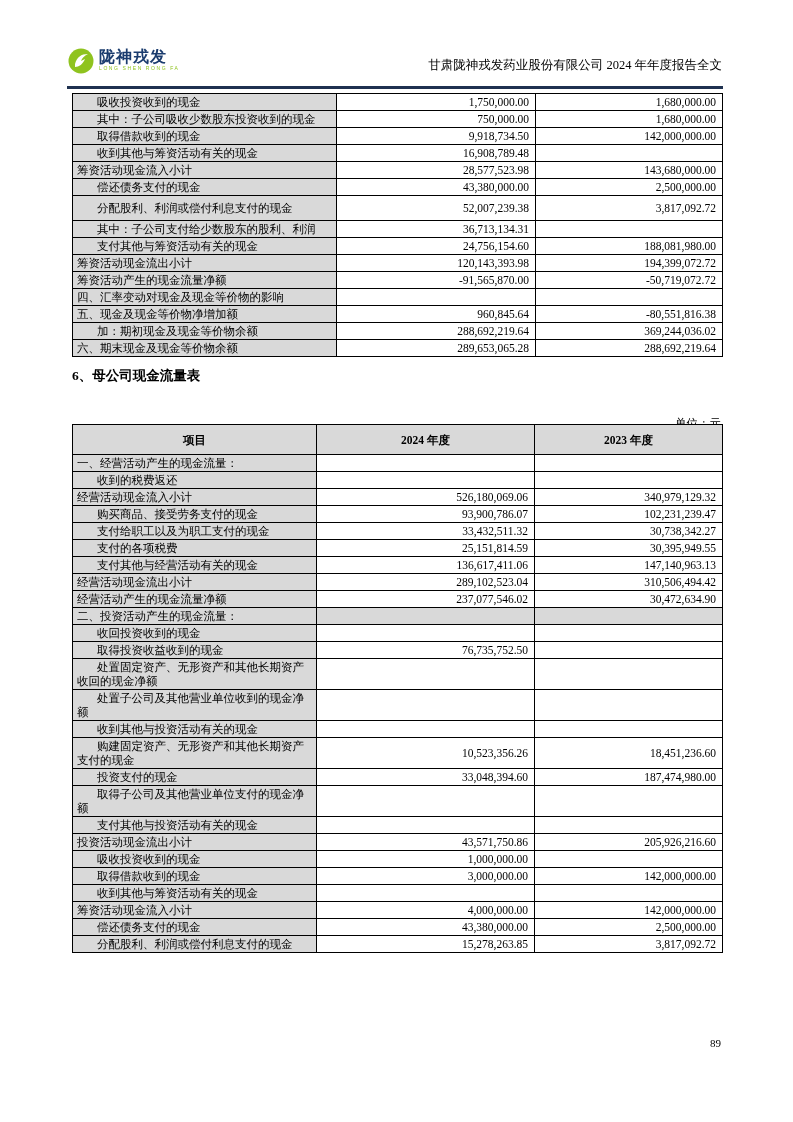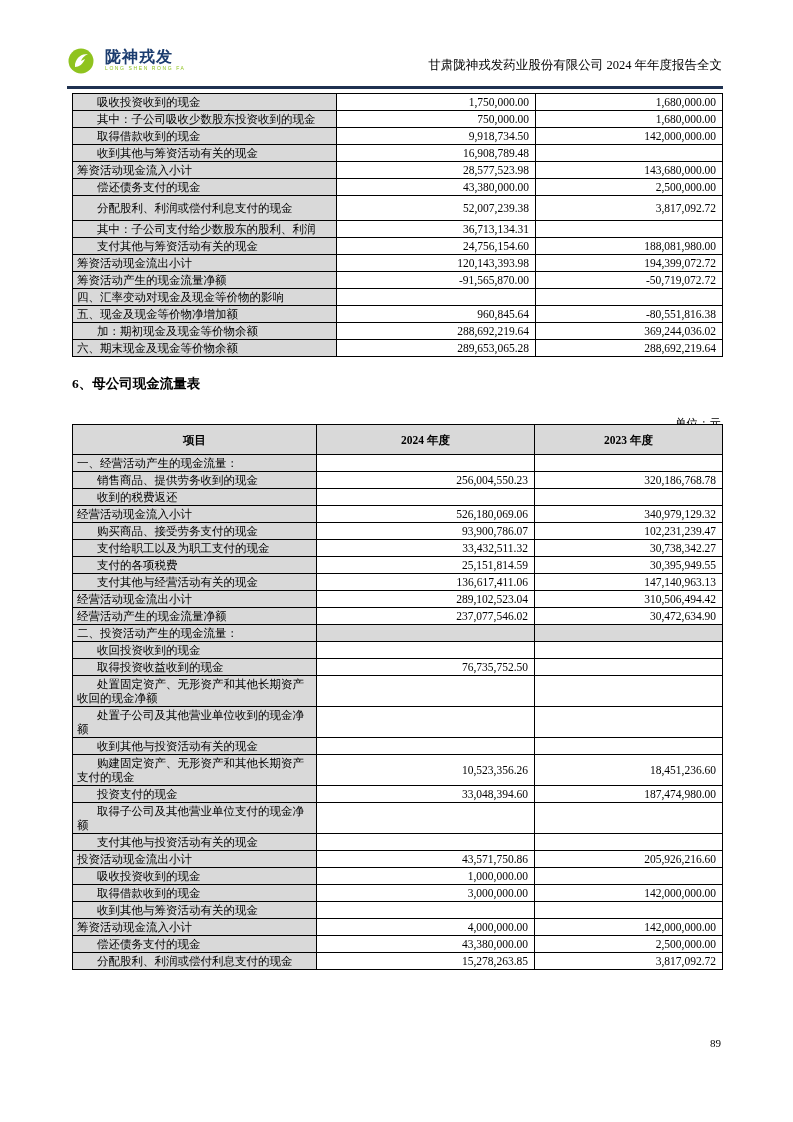--- a/index.html
+++ b/index.html
@@ -9,21 +9,21 @@
     width: 793px; height: 1122px;
     margin: 0 auto;
     background: #ffffff;
     font-family: "Liberation Serif", "DejaVu Serif", serif;
     color: #000;
     overflow: hidden;
   }
   
   .hdr-logo { position: absolute; left: 68px; top: 48px; display: flex; align-items: flex-start; }
   .hdr-logo svg { display: block; }
-  .logo-texts { margin-left: 11px; }
+  .logo-texts { margin-left: 5px; }
   .logo-brand { font-size: 16px; font-weight: bold; color: #1b3c6e; letter-spacing: 1px; line-height: 17px; font-family: "Liberation Sans", sans-serif; }
   .logo-sub { font-size: 5px; color: #8fc31f; letter-spacing: 1.6px; line-height: 7px; font-family: "Liberation Sans", sans-serif; }
   .hdr-title {
     position: absolute; right: 71px; top: 57px;
     font-size: 12.5px; color: #000; text-align: center;
   }
   .hdr-rule { position: absolute; left: 67px; right: 70px; top: 86px; height: 2.5px; background: #1f3150; }
 
   
   table { border-collapse: collapse; table-layout: fixed; }
@@ -33,21 +33,21 @@
   .num { text-align: right; padding: 1px 6px 1px 4px; background: #fff; }
   .num.gray { background: #d9d9d9; }
   th { background: #d9d9d9; text-align: center; padding: 1px 4px; }
   tr.std td { height: 17px; }
   tr.tall td { height: 25px; }
   #table1 { position: absolute; left: 72px; top: 93px; width: 650px; }
   #table2 { position: absolute; left: 72px; top: 424px; width: 650px; }
   #table2 tr.hdr th { height: 30px; font-weight: bold; }
 
   
-  .section-heading { position: absolute; left: 72px; top: 375px; font-size: 13.5px; font-weight: bold; }
+  .section-heading { position: absolute; left: 72px; top: 367px; font-size: 13.5px; font-weight: bold; }
   .unit-label { position: absolute; right: 72px; top: 416px; font-size: 11.5px; }
   .page-number { position: absolute; right: 72px; top: 1037px; font-size: 11px; }
 </style>
 </head>
 <body>
 
 <div class="page">
 
   <div class="hdr-logo">
     <span>
@@ -165,25 +165,20 @@
         <th>2023 年度</th>
       </tr>
     </thead>
     <tbody>
         <tr class="std">
           <td class="lbl">一、经营活动产生的现金流量：</td>
           <td class="num"></td>
           <td class="num"></td>
         </tr>
         <tr class="std">
-          <td class="lbl indent">销售商品、提供劳务收到的现金</td>
-          <td class="num">256,004,550.23</td>
-          <td class="num">320,186,768.78</td>
-        </tr>
-        <tr class="std">
           <td class="lbl indent">收到的税费返还</td>
           <td class="num"></td>
           <td class="num"></td>
         </tr>
         <tr class="std">
           <td class="lbl">经营活动现金流入小计</td>
           <td class="num">526,180,069.06</td>
           <td class="num">340,979,129.32</td>
         </tr>
         <tr class="std">

